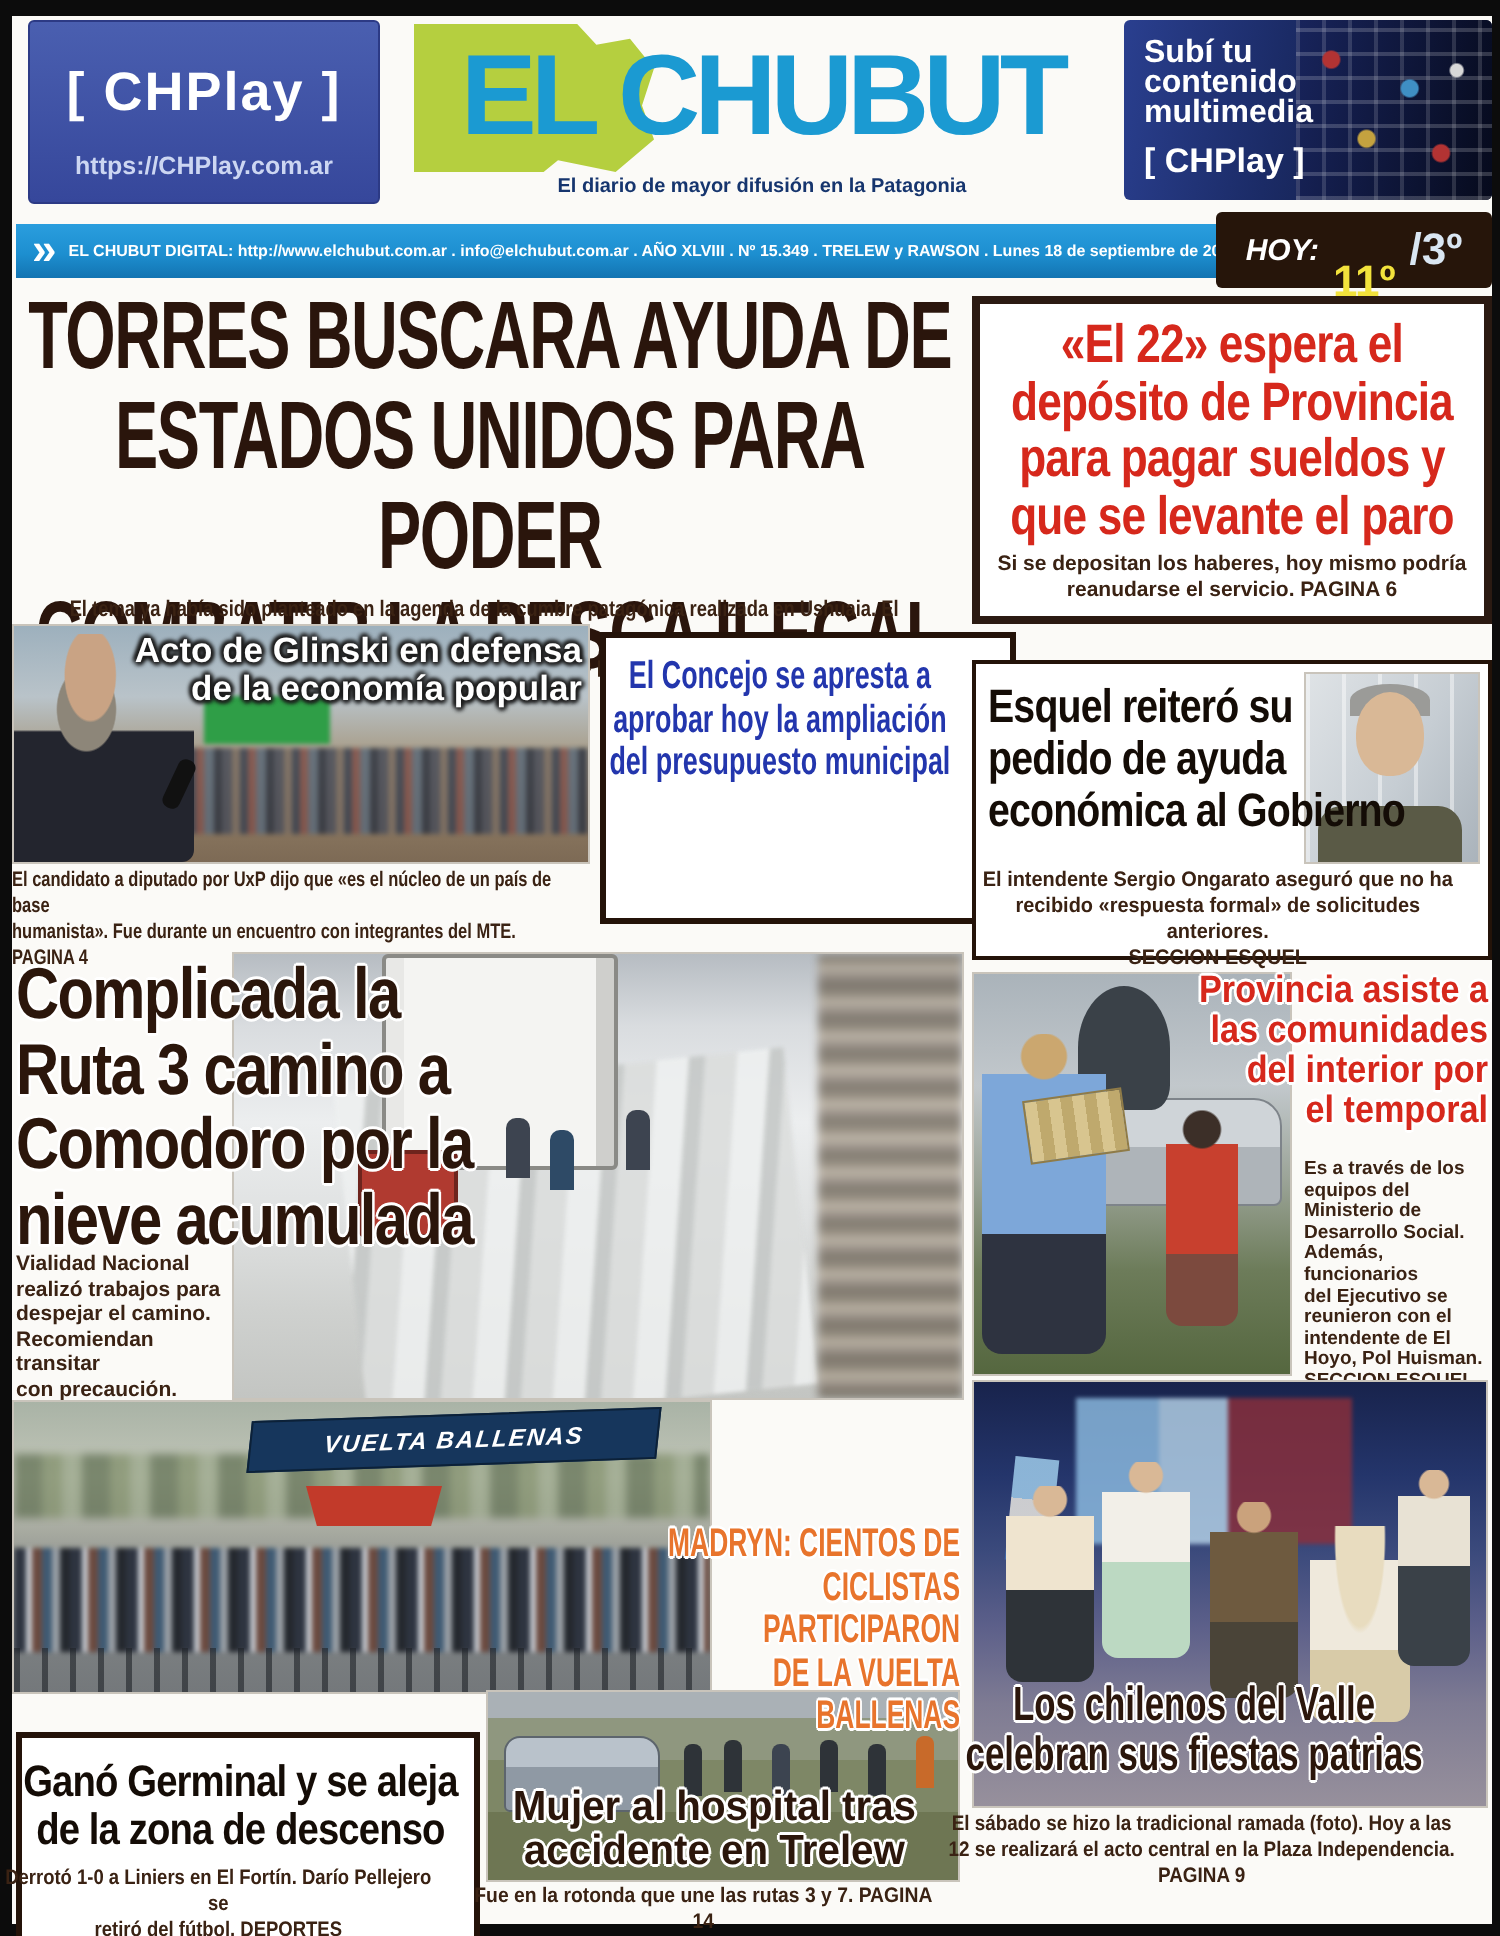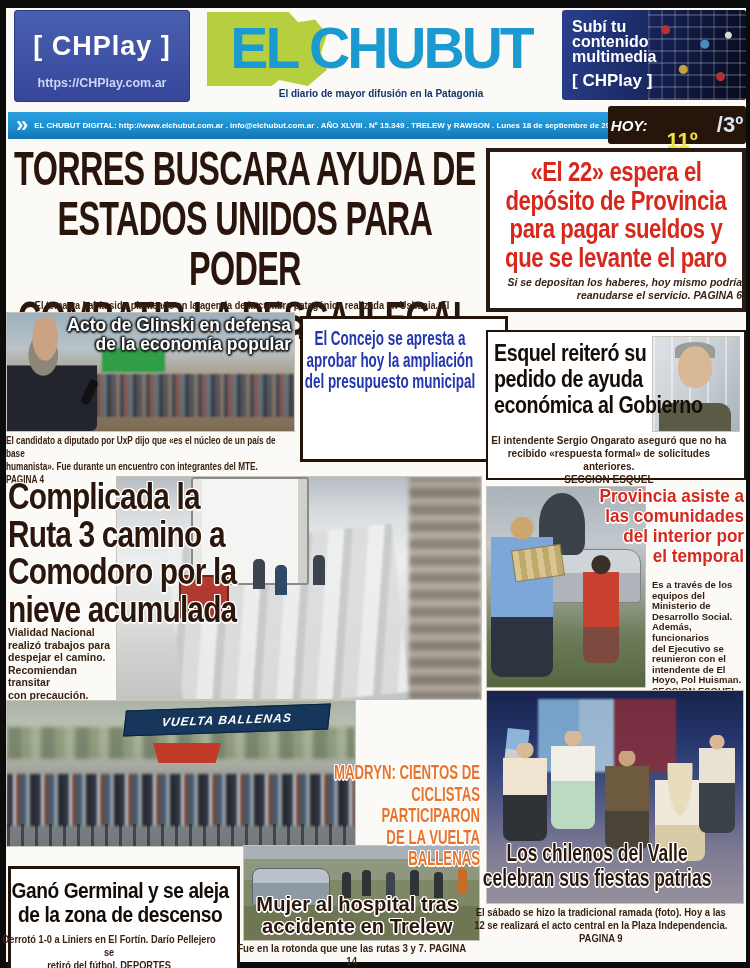--- a/index.html
+++ b/index.html
@@ -32,34 +32,34 @@
       repeating-linear-gradient(0deg,rgba(255,255,255,.18) 0 2px,transparent 2px 12px),
       repeating-linear-gradient(90deg,rgba(255,255,255,.14) 0 2px,transparent 2px 13px),
       linear-gradient(100deg,#18245c,#060a1c);}
   #chplay-right .promo{position:absolute;left:10px;top:9px;font-size:16px;line-height:15px;font-weight:700;color:#fff;}
   #chplay-right .cp-label2{position:absolute;left:10px;bottom:9px;font-size:17px;font-weight:700;color:#fff;}
 
   
   #infobar{left:8px;top:112px;width:734px;height:27px;background:linear-gradient(180deg,#2a9ede 0%,#1d8fd0 55%,#1374b2 100%);display:flex;align-items:center;overflow:hidden;}
   #infobar .chev{color:#fff;font-size:22px;font-weight:800;margin:0 6px 2px 8px;}
   #infobar .infotext{font-size:8px;font-weight:700;color:#fff;white-space:nowrap;}
-  #weather{left:608px;top:106px;width:138px;height:38px;background:#26150a;border-radius:3px;display:flex;align-items:center;justify-content:center;gap:19px;}
+  #weather{left:608px;top:106px;width:138px;height:38px;background:#26150a;border-radius:3px;display:flex;align-items:center;justify-content:center;gap:7px;}
   #weather .w-label{font-size:15px;font-weight:800;color:#fff;font-style:italic;}
   #weather .w-hi{font-size:22px;font-weight:800;color:#f2e23c;margin-top:32px;}
   #weather .w-lo{font-size:22px;font-weight:800;color:#d9e6f2;}
 
   
   #art-torres{left:10px;top:144px;width:470px;height:164px;}
   #art-torres .hl{position:absolute;left:0;top:0;width:696px;transform:scaleX(0.675);font-size:48px;line-height:50px;font-weight:800;color:#2a150c;text-align:center;letter-spacing:-1px;}
   #art-torres .deck{position:absolute;left:0;top:154px;width:566px;transform:scaleX(0.82);font-size:11.2px;line-height:14px;font-weight:700;color:#3a2213;text-align:center;}
 
   
   #art-el22{left:486px;top:148px;width:260px;height:164px;background:#fff;border:4px solid #2b1a12;box-sizing:border-box;}
   #art-el22 .hl{position:absolute;left:0;top:6px;width:308px;transform:scaleX(0.818);font-size:27px;line-height:28.5px;font-weight:800;color:#d6281c;text-align:center;letter-spacing:-0.5px;}
-  #art-el22 .deck{position:absolute;left:0;top:124px;width:252px;font-size:10.5px;line-height:13px;font-weight:700;color:#3a2213;text-align:right;font-style:italic;}
+  #art-el22 .deck{position:absolute;left:0;top:124px;width:252px;font-size:10.5px;line-height:13px;font-weight:700;color:#3a2213;text-align:center;}
 
   
   #art-glinski{left:6px;top:312px;width:289px;height:156px;}
   #ph-glinski{left:0;top:0;width:287px;height:118px;background:linear-gradient(180deg,#9db0bd 0%,#b9c3c9 30%,#a79b85 55%,#8d7a62 78%,#7d6a55 100%);}
   #ph-glinski .crowd{position:absolute;left:0;right:0;top:52%;height:36%;background:repeating-linear-gradient(90deg,#4a4e5a 0 5px,#7d6f63 5px 9px,#394150 9px 13px,#84524a 13px 17px,#5d6b7a 17px 22px,#2e3440 22px 26px);filter:blur(1.3px);opacity:.85;}
   #ph-glinski .green-bldg{position:absolute;left:33%;top:30%;width:22%;height:20%;background:#2f9e47;filter:blur(1px);}
   #ph-glinski .speaker{position:absolute;left:-6px;top:4px;width:96px;height:114px;background:radial-gradient(ellipse at 46% 18%,#c9a384 0 17%,transparent 18%),radial-gradient(ellipse at 44% 33%,#8d8679 0 19%,transparent 20%),linear-gradient(180deg,transparent 0 42%,#23252e 43%);border-radius:6px;}
   #ph-glinski .mic{position:absolute;left:78px;top:66px;width:9px;height:26px;background:#111;border-radius:4px;transform:rotate(25deg);}
   #art-glinski .hl{position:absolute;right:4px;top:4px;width:244px;font-size:17.5px;line-height:19px;font-weight:800;color:#fff;text-align:right;z-index:2;}
   #art-glinski .deck{position:absolute;left:0;top:122px;width:363px;transform:scaleX(0.785);font-size:10.5px;line-height:13px;font-weight:700;color:#3a2213;}

